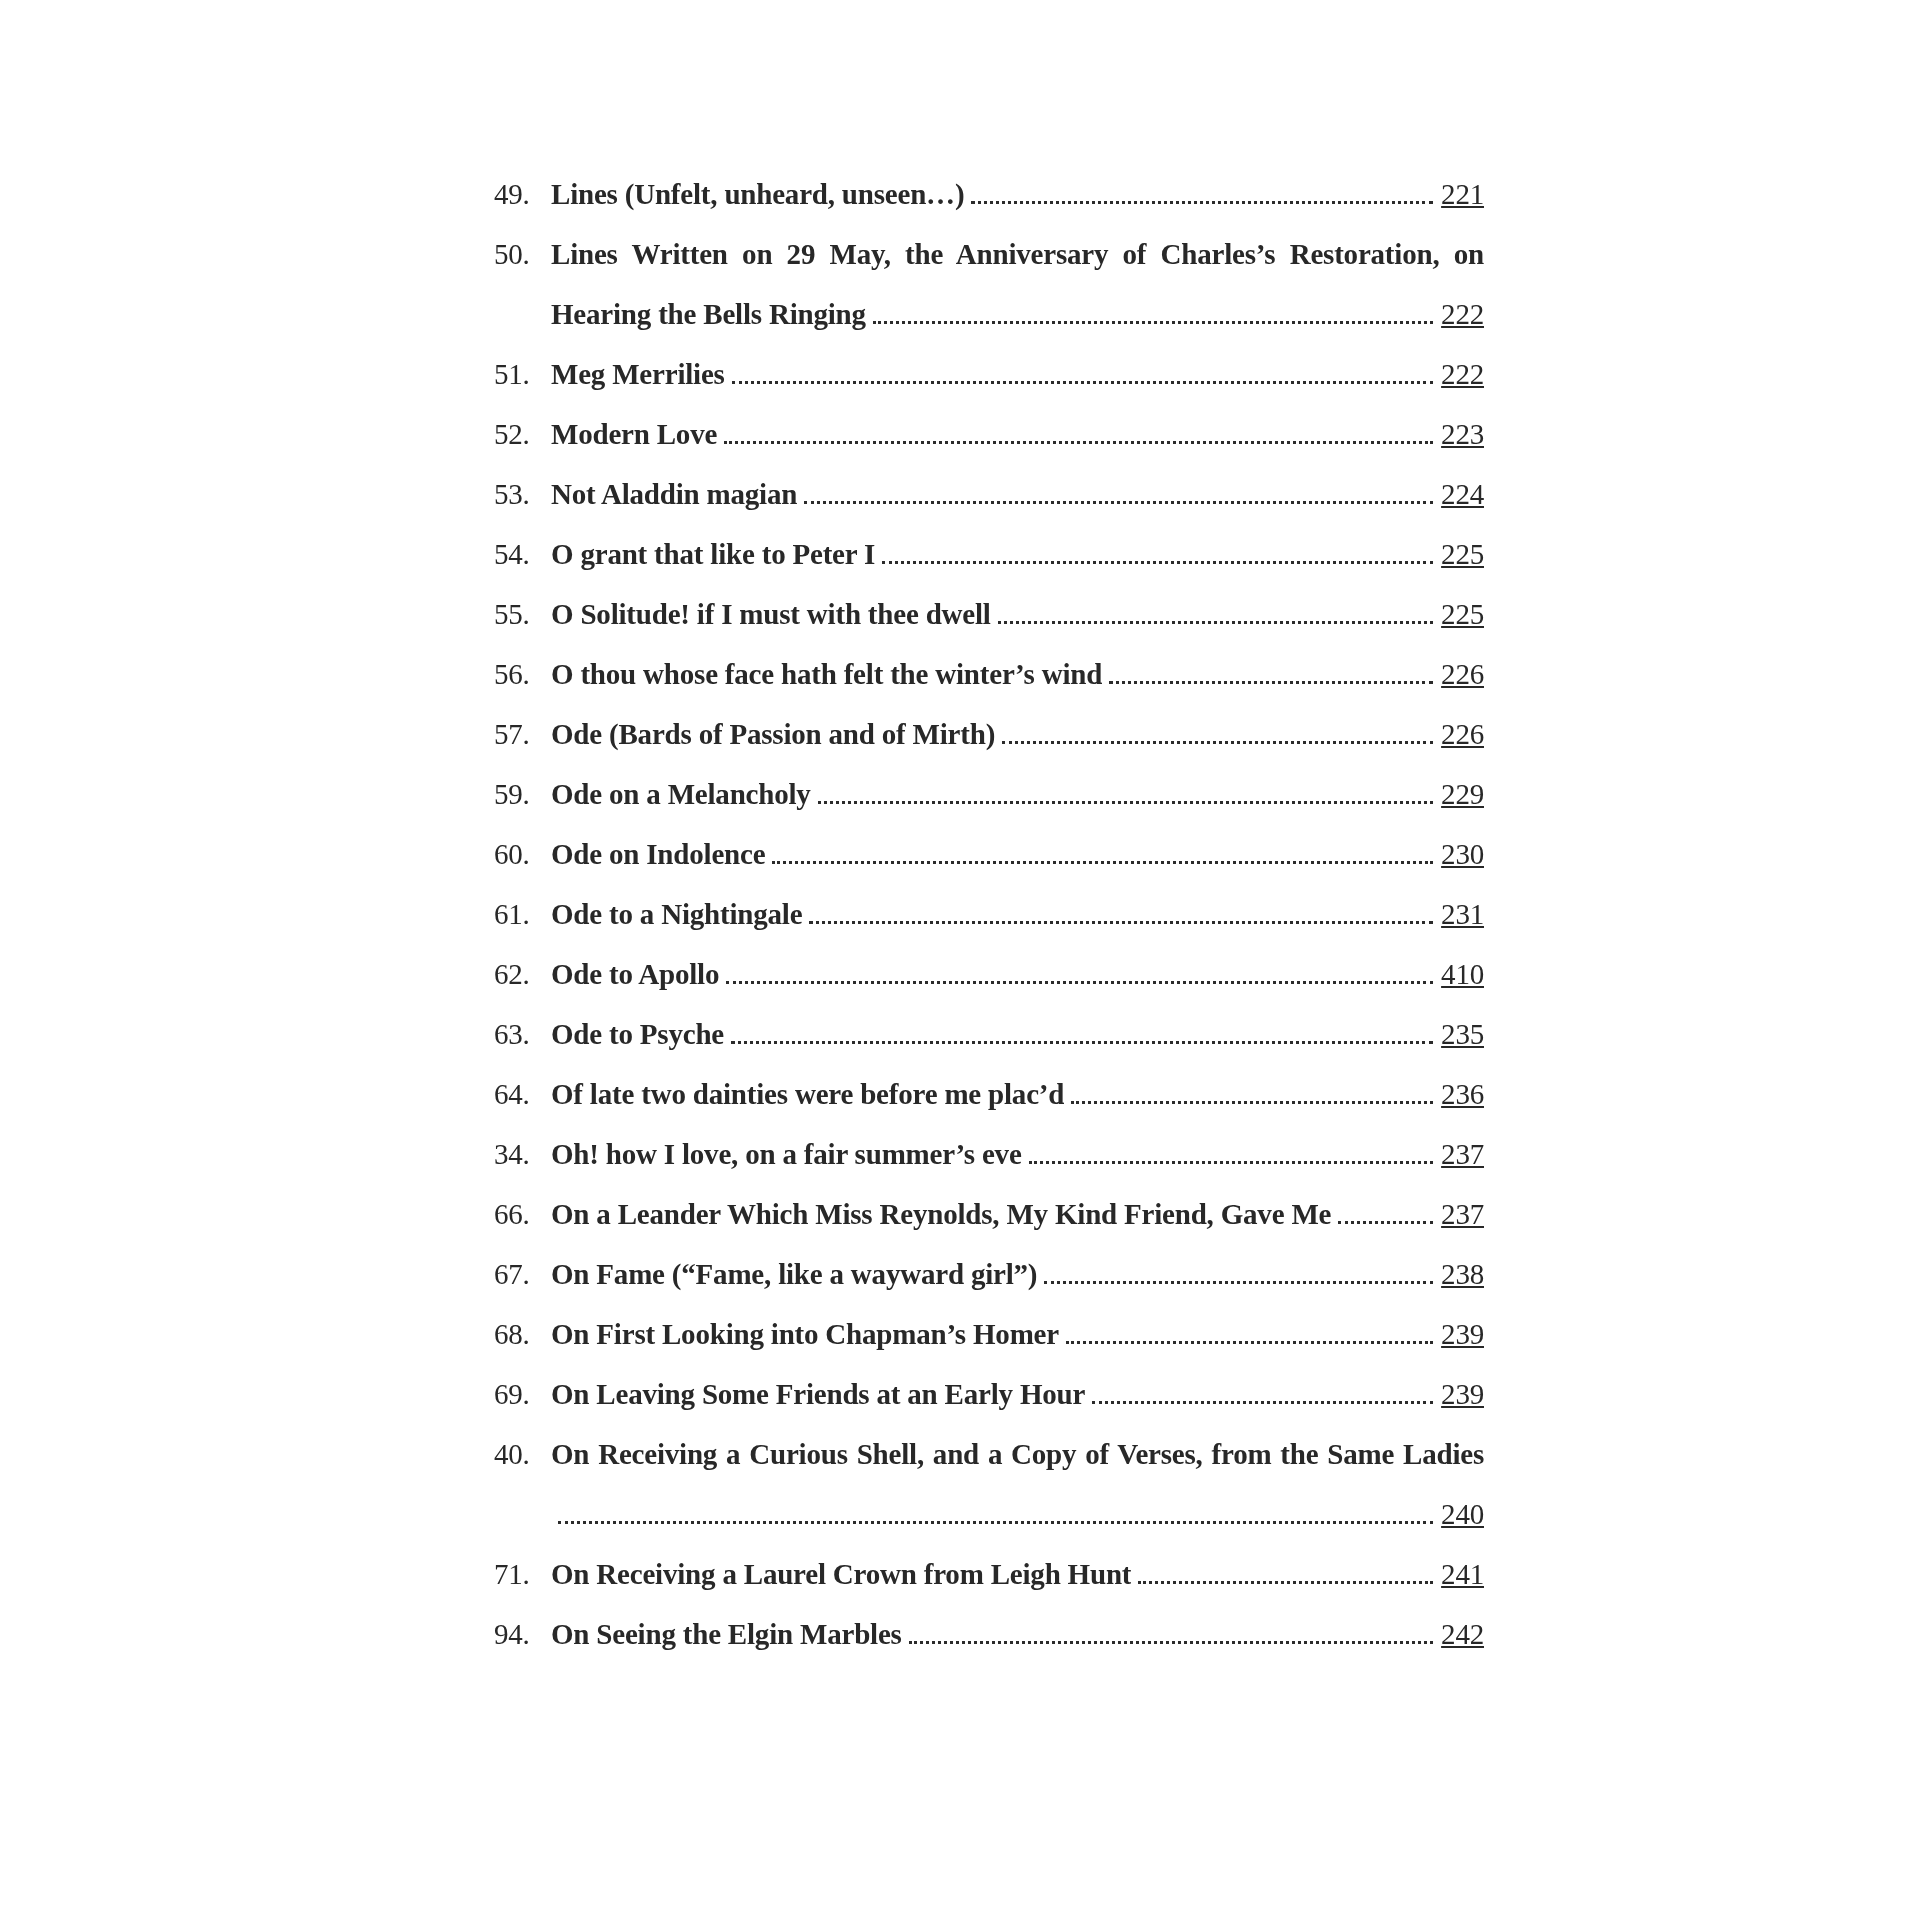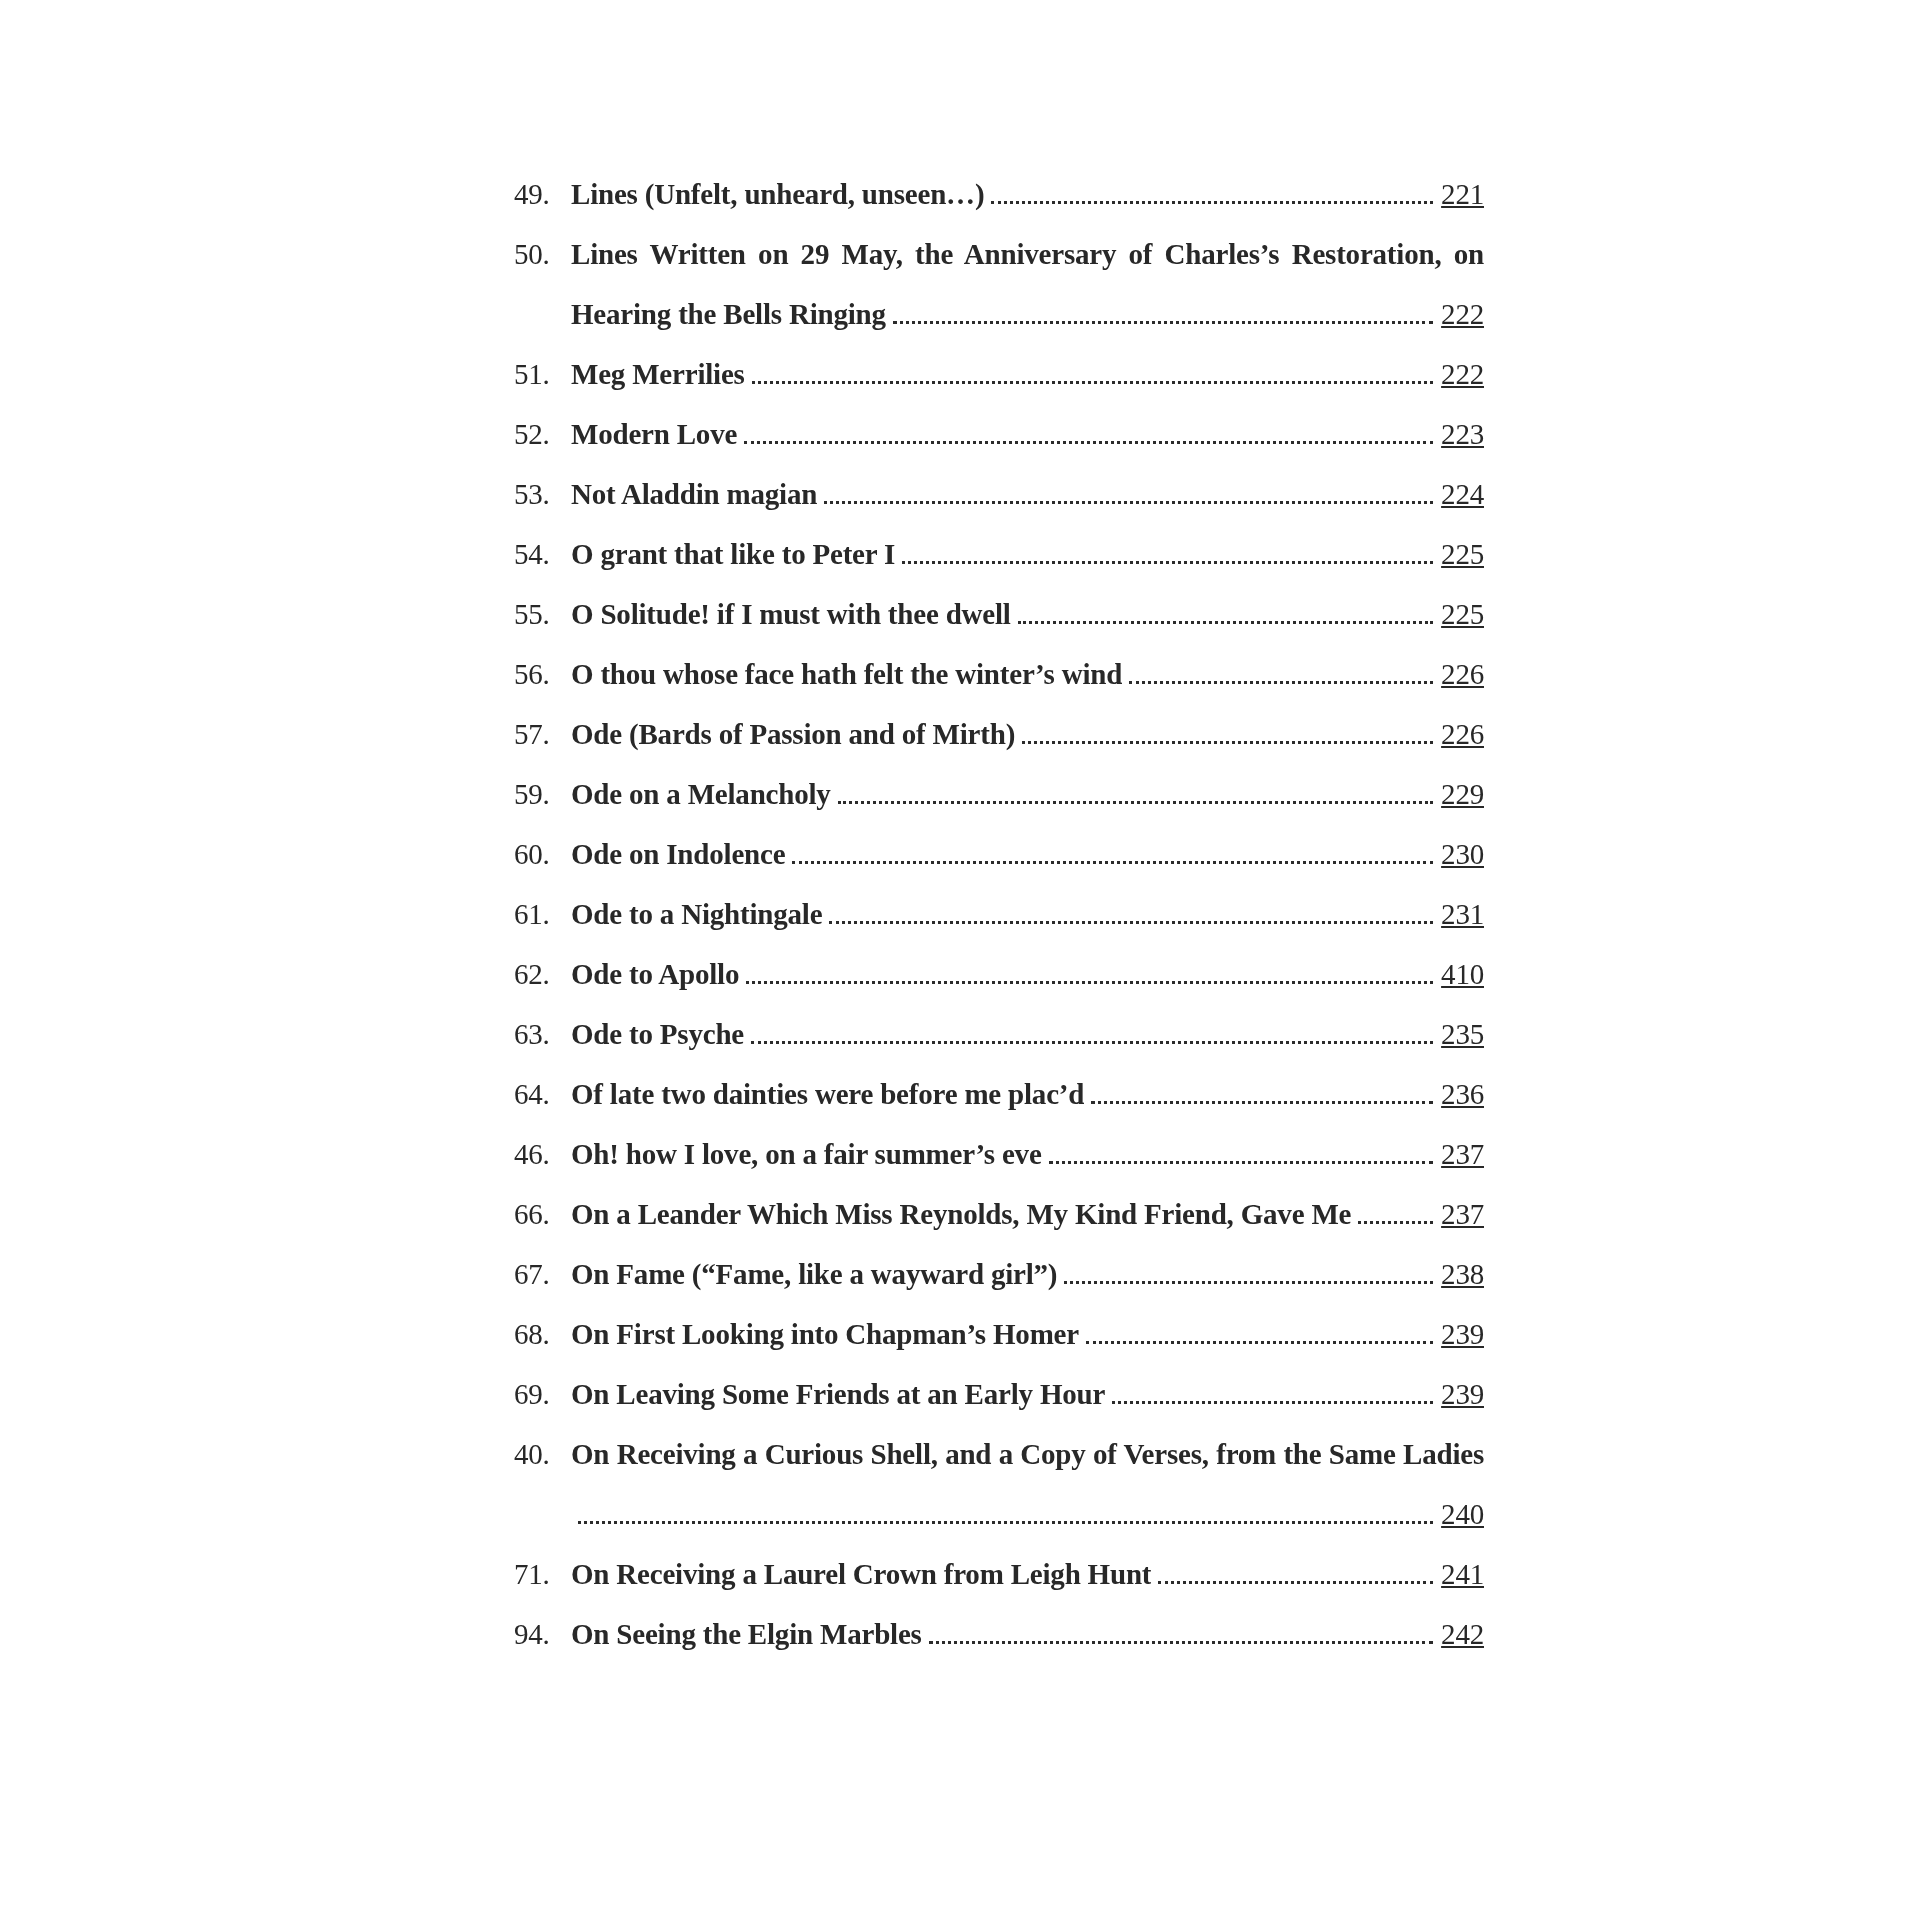--- a/index.html
+++ b/index.html
@@ -22,21 +22,20 @@
     padding-top: 164px;
     font-size: 29px;
     letter-spacing: -0.2px;
   }
   .row {
     display: flex;
     align-items: flex-end;
     line-height: 60px;
     height: 60px;
     white-space: nowrap;
-    margin-left: 20px;
   }
   .num {
     flex: none;
     width: 57px;
   }
   .title {
     flex: none;
     max-width: 933px;
     overflow: hidden;
     font-weight: bold;
@@ -157,21 +156,21 @@
         <span class="dots"></span>
         <span class="pagenum">235</span>
       </div>
       <div class="row">
     <span class="num">64.</span>
   <span class="title">Of late two dainties were before me plac’d</span>
         <span class="dots"></span>
         <span class="pagenum">236</span>
       </div>
       <div class="row">
-    <span class="num">46.</span>
+    <span class="num">34.</span>
   <span class="title">Oh! how I love, on a fair summer’s eve</span>
         <span class="dots"></span>
         <span class="pagenum">237</span>
       </div>
       <div class="row">
     <span class="num">66.</span>
   <span class="title">On a Leander Which Miss Reynolds, My Kind Friend, Gave Me</span>
         <span class="dots"></span>
         <span class="pagenum">237</span>
       </div>

